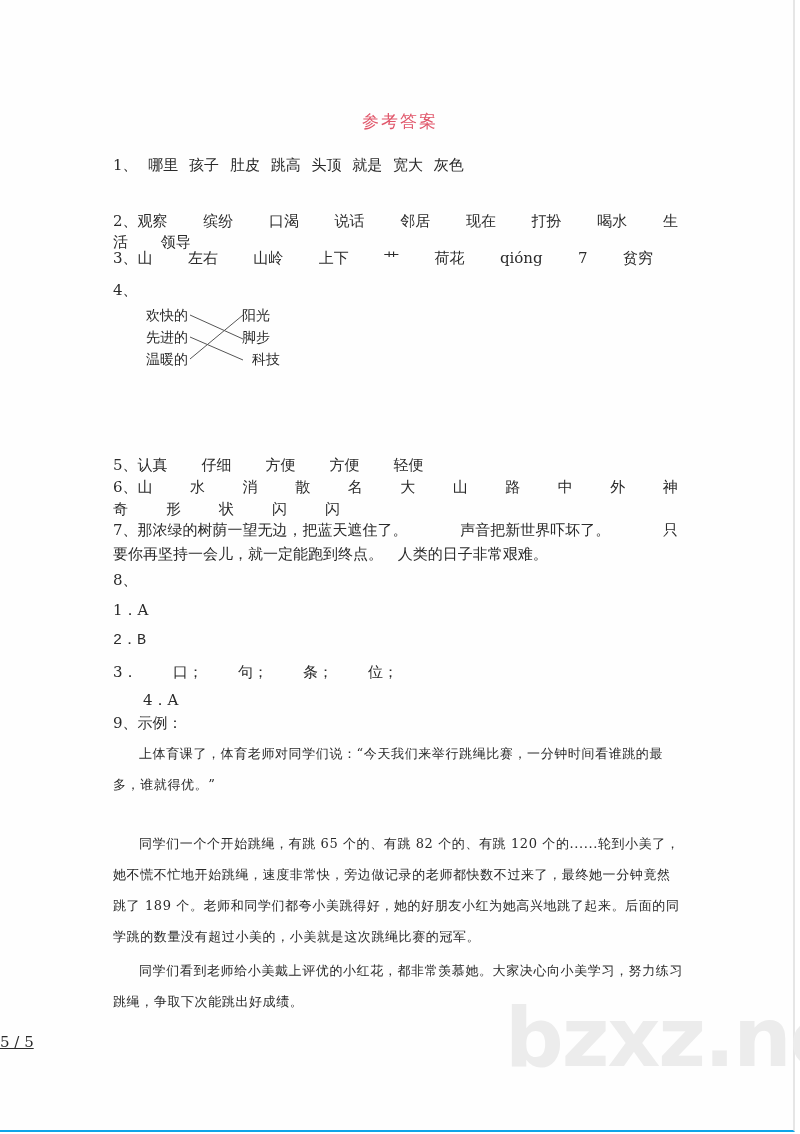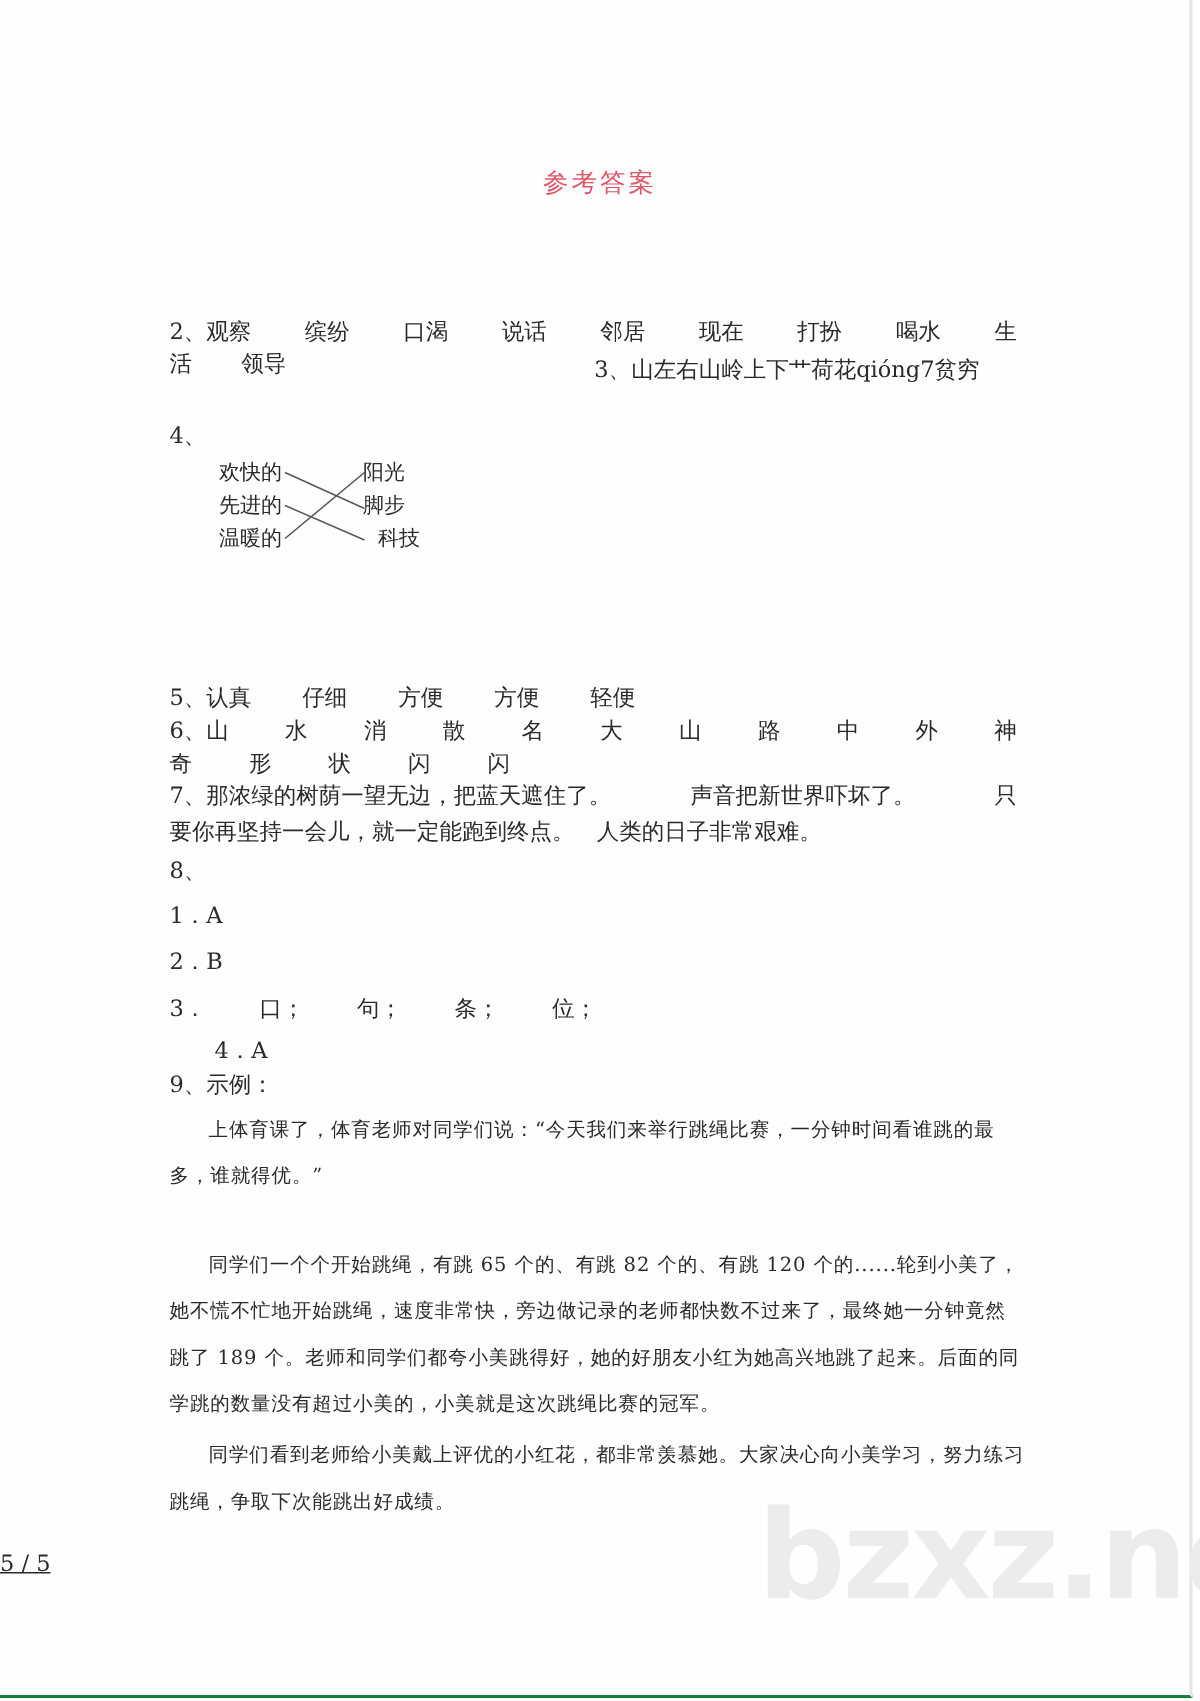--- a/index.html
+++ b/index.html
@@ -6,21 +6,21 @@
   body {
     width: 800px; height: 1134px; position: relative; overflow: hidden;
     background: #ffffff;
     font-family: "DejaVu Serif", "Liberation Serif", serif;
     color: #2a2a2a;
   }
   .page {
     position: absolute; left: 0; top: 0; width: 793px; height: 1130px;
     background: #fefefe;
     border-right: 2px solid #e6e6e6;
-    border-bottom: 2px solid #15803d;
+    border-bottom: 2px solid #0ea5e9;
   }
   .title {
     position: absolute; top: 110px; left: 0; width: 800px; text-align: center;
     color: #e0566a; font-size: 17px; letter-spacing: 2px;
   }
   .line {
     position: absolute; left: 113px; font-size: 15px; white-space: nowrap; line-height: 20px;
   }
   .spread { display: flex; justify-content: space-between; width: 565px; }
   .para { position: absolute; left: 113px; width: 570px; font-size: 13px; line-height: 31px; text-indent: 2em; letter-spacing: 0.6px; }
@@ -36,38 +36,50 @@
   }
   .pagenum { position: absolute; top: 1033px; left: 0; width: 672px; font-size: 15px; text-decoration: underline; }
 </style>
 </head>
 <body>
 
 <div class="page">
 
   <div class="title">参考答案</div>
 
+  <div class="line" style="top:155px;">
+    <span>1、</span><span style="word-spacing:6px;">
+      <span>哪里</span>
+      <span>孩子</span>
+      <span>肚皮</span>
+      <span>跳高</span>
+      <span>头顶</span>
+      <span>就是</span>
+      <span>宽大</span>
+      <span>灰色</span>
+    </span>
+  </div>
 
   <div class="line spread" style="top:211px;">
     <span><span>2、</span><span>观察</span></span>
     <span>缤纷</span>
     <span>口渴</span>
     <span>说话</span>
     <span>邻居</span>
     <span>现在</span>
     <span>打扮</span>
     <span>喝水</span>
     <span>生</span>
   </div>
   <div class="line" style="top:232px;">
     <span>活</span>
     <span style="margin-left:28px;">领导</span>
   </div>
 
-  <div class="line" style="top:236px; display:flex; width:540px; justify-content:flex-end;">
+  <div class="line" style="top:248px; display:flex; width:540px; justify-content:space-between;">
     <span><span>3、</span><span>山</span></span>
     <span>左右</span>
     <span>山岭</span>
     <span>上下</span>
     <span>艹</span>
     <span>荷花</span>
     <span>qióng</span>
     <span>7</span>
     <span>贫穷</span>
   </div>
@@ -123,21 +135,21 @@
   </div>
   <div class="line" style="top:544px;">
     <span>要你再坚持一会儿，就一定能跑到终点。</span>
     <span style="margin-left:10px;">人类的日子非常艰难。</span>
   </div>
 
   <div class="line" style="top:570px;">8、</div>
   <div class="line" style="top:600px;">
     <span>1．</span><span>A</span>
   </div>
-  <div class="line" style="top:631px;">
+  <div class="line" style="top:631px;font-family:Liberation Mono, monospace;">
     <span>2．</span><span>B</span>
   </div>
   <div class="line" style="top:662px; display:flex;">
     <span style="width:60px;">3．</span>
     <span style="width:65px;">口；</span>
     <span style="width:65px;">句；</span>
     <span style="width:65px;">条；</span>
     <span>位；</span>
   </div>
   <div class="line" style="top:690px;margin-left:30px;">

